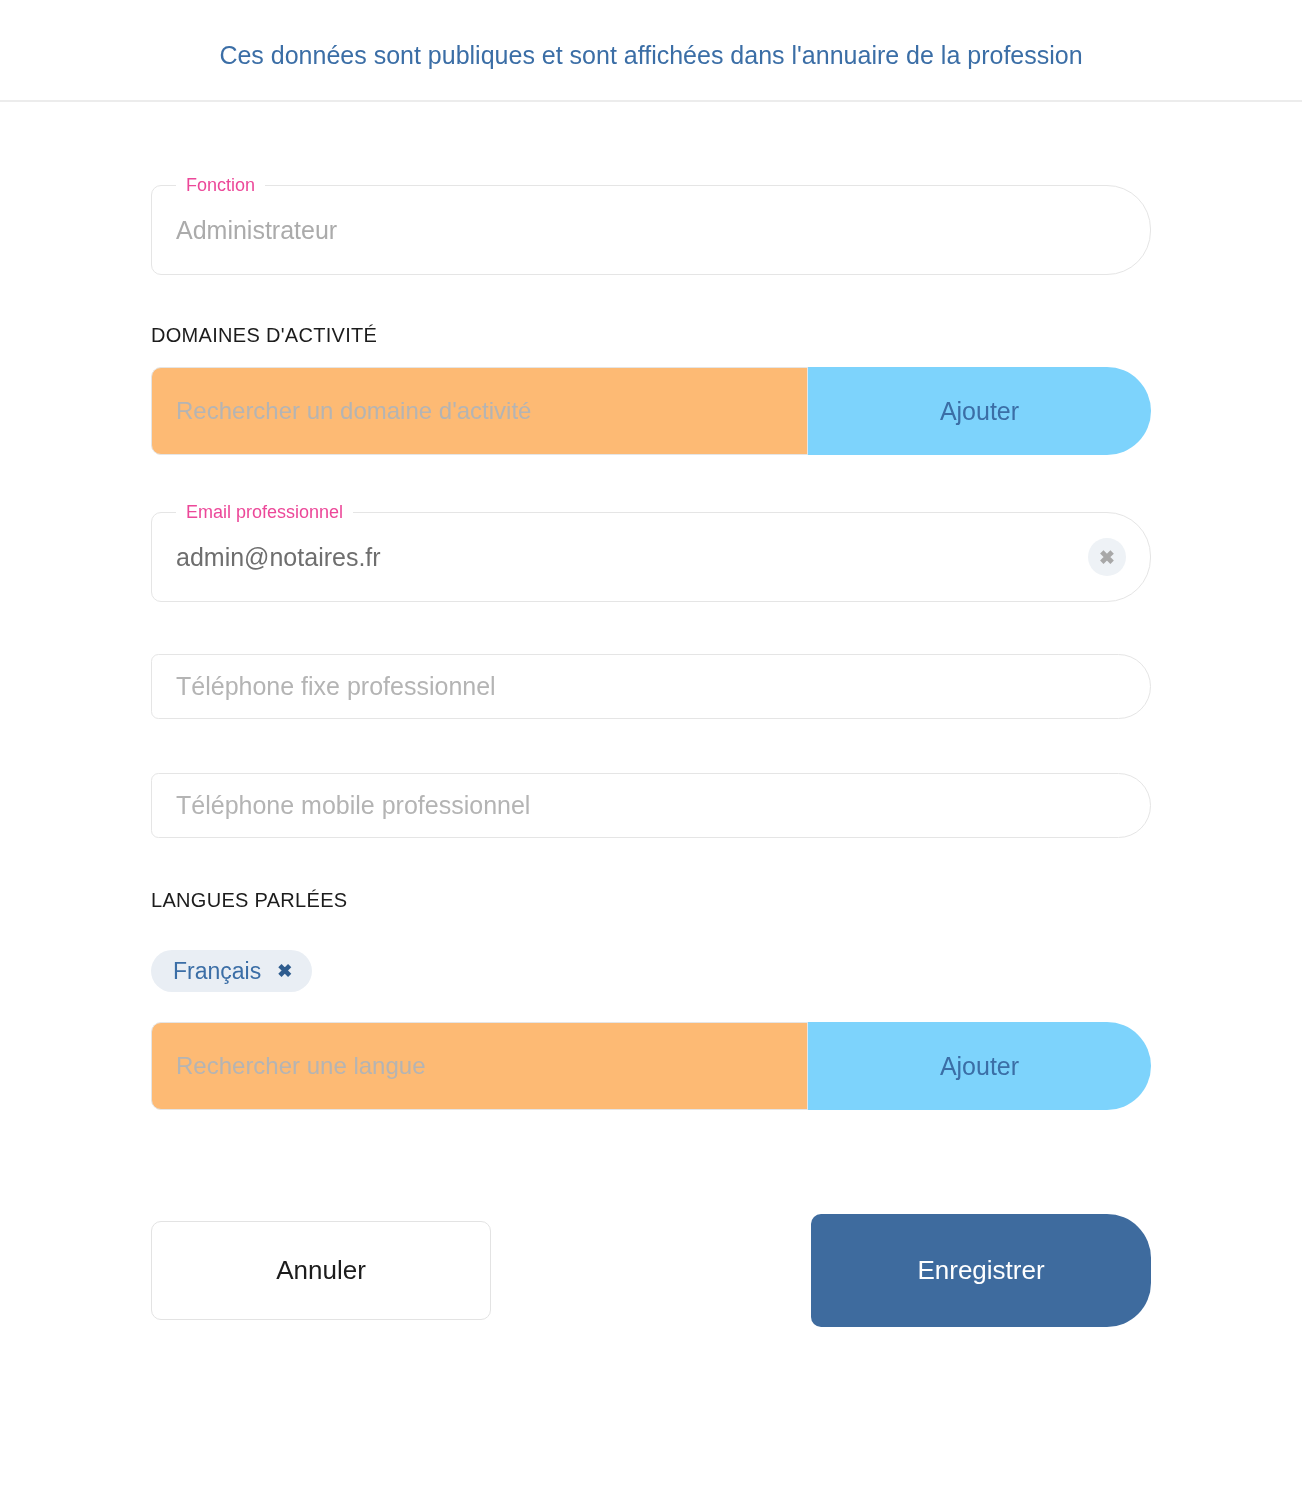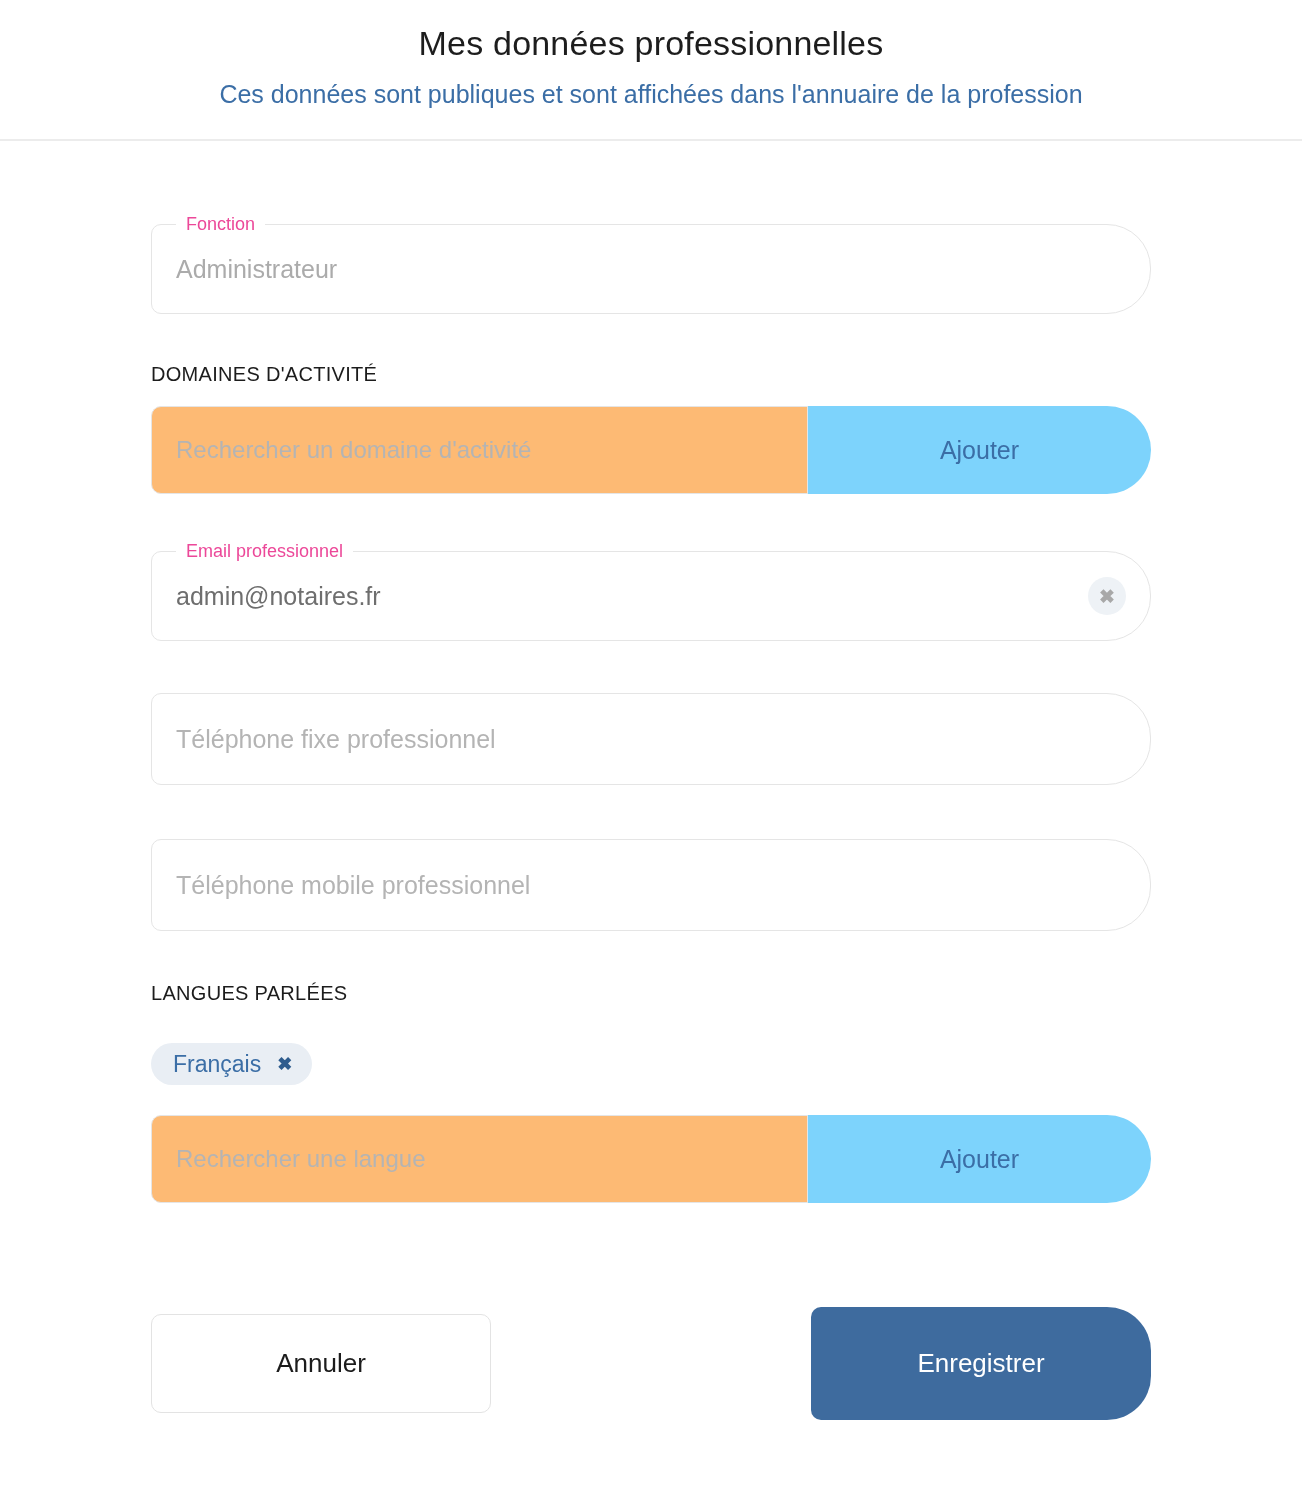--- a/index.html
+++ b/index.html
@@ -67,21 +67,21 @@
     font-size: 25px;
   }
   .field-input::placeholder { color: #b4b4b4; opacity: 1; }
   .muted-value   { color: #ababab; }
   .regular-value { color: #6e6e6e; }
 
   .mb-fonction { margin-bottom: 47px; }
   .mb-email    { margin-bottom: 52px; }
   .mb-fixe     { margin-bottom: 54px; }
   .mb-mobile   { margin-bottom: 49px; }
-  .h88 { height: 92px; }
+  .h88 { height: 65px; }
 
   
   .section-label {
     font-size: 20px;
     line-height: 26px;
     color: #1c1c1c;
     letter-spacing: 0.3px;
     margin-bottom: 19px;
   }
   .section-label.langues { margin-bottom: 37px; }
@@ -193,21 +193,20 @@
     color: #ffffff;
     cursor: pointer;
   }
 </style>
 </head>
 <body>
 
 <div class="page">
 
   <header class="dialog-header">
-    <h1 class="dialog-title">Mes données professionnelles</h1>
     <p class="dialog-subtitle">Ces données sont publiques et sont affichées dans l'annuaire de la profession</p>
   </header>
 
   <main class="form">
 
     <div class="text-field mb-fonction">
       <span class="notch-label">Fonction</span>
       <input class="field-input muted-value" type="text" value="Administrateur" style="">
     </div>
 

